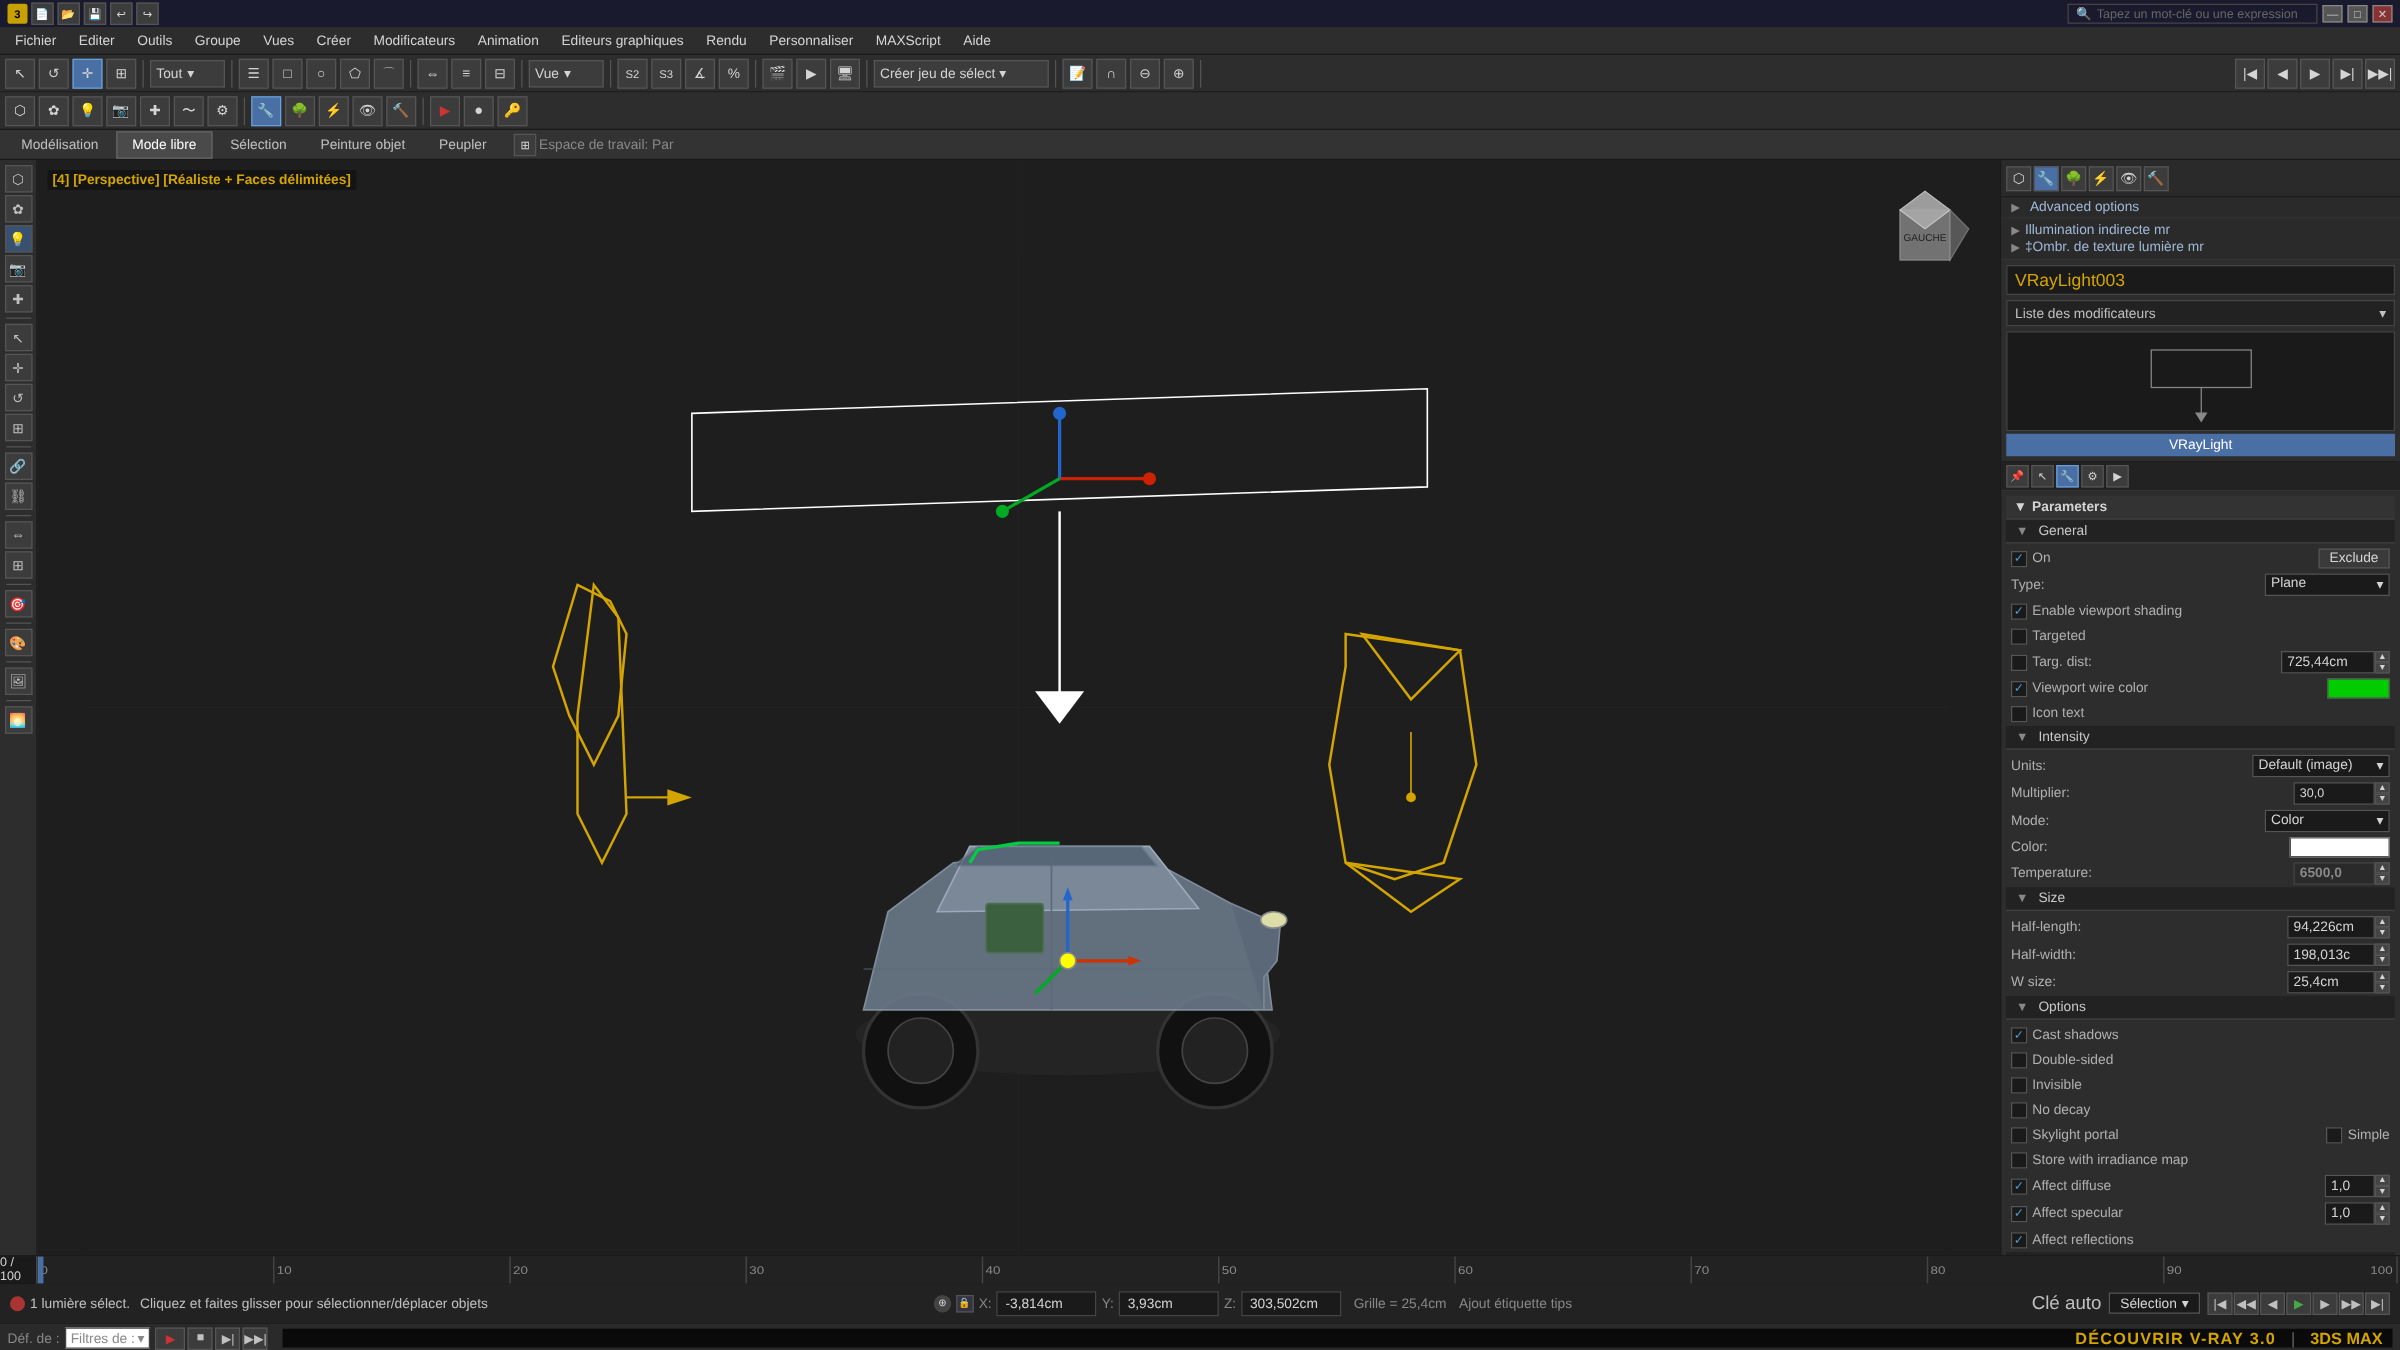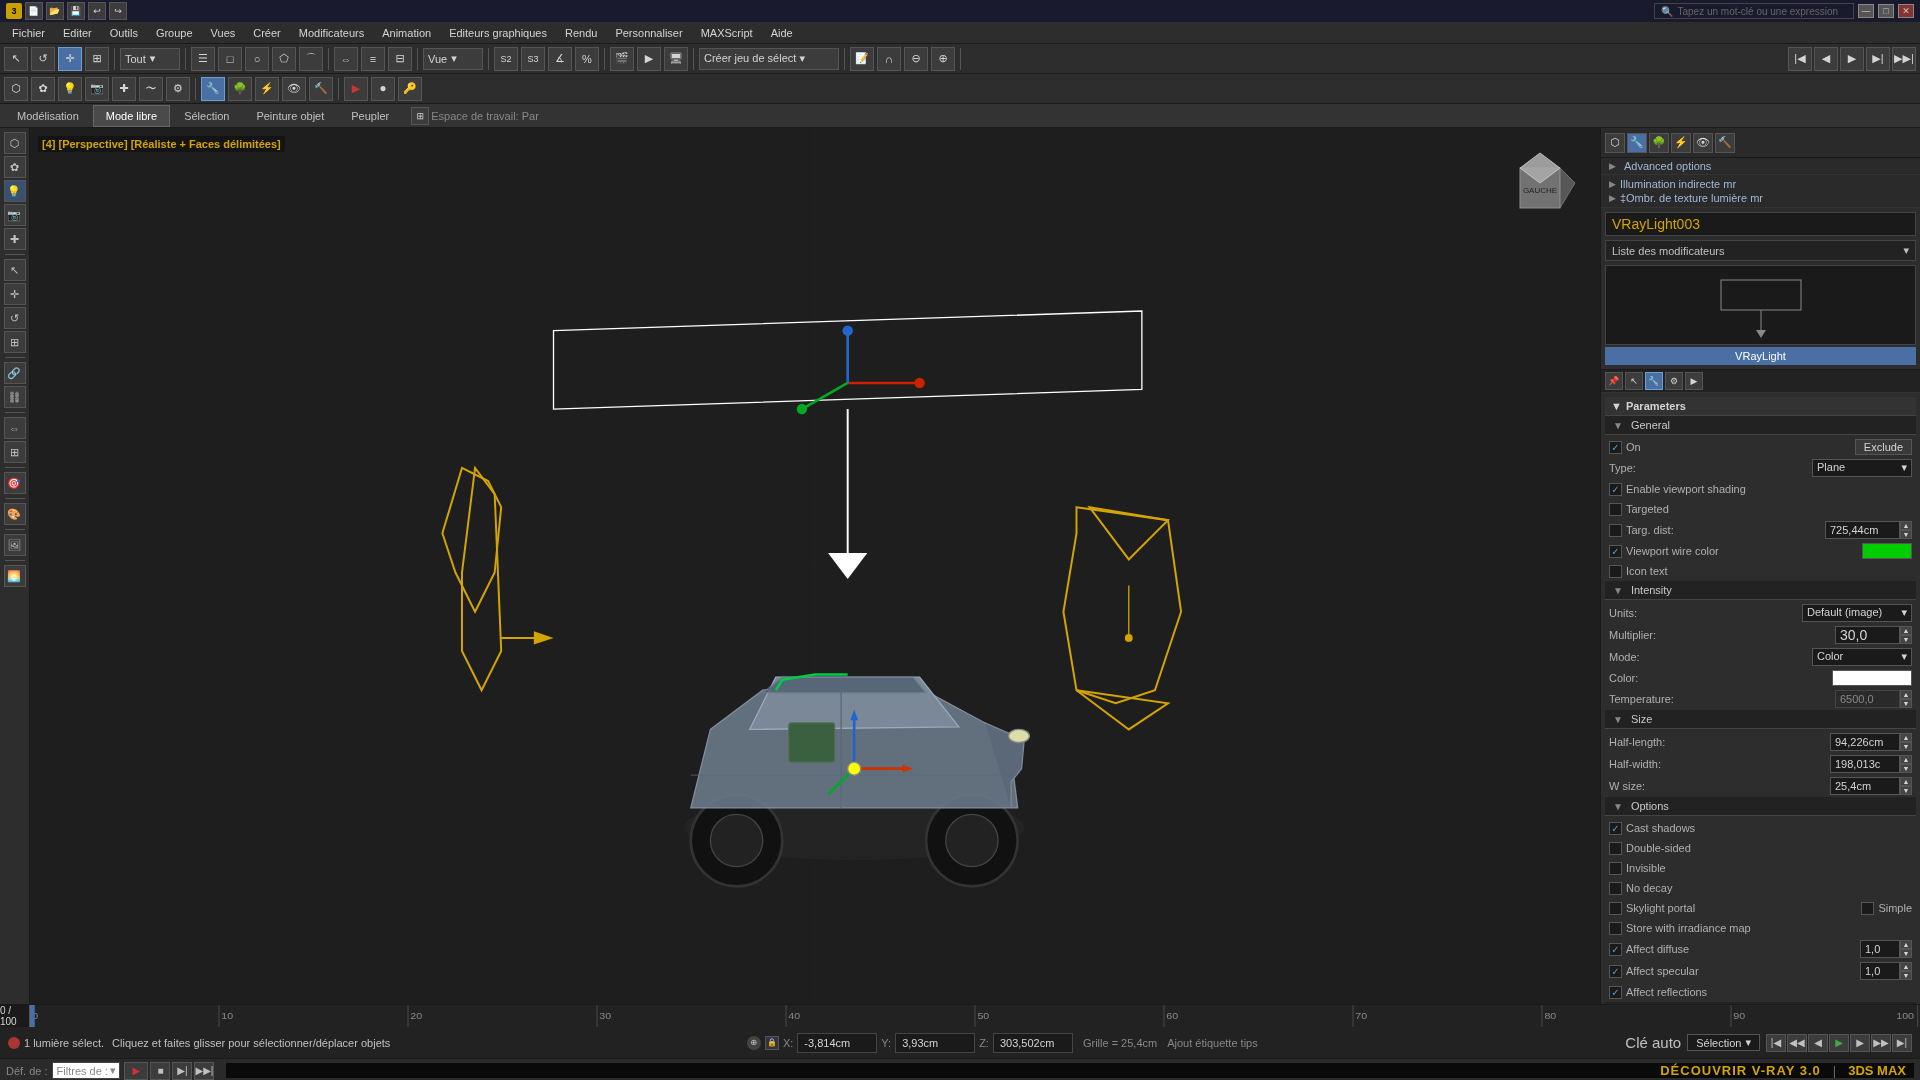--- a/index.html
+++ b/index.html
@@ -608,21 +608,21 @@
         <span class="param-label">Units:</span>
         <div class="param-dropdown" style="min-width:110px;">
           <span>Default (image)</span>
           <span>▾</span>
         </div>
       </div>
 
       <div class="param-row">
         <span class="param-label">Multiplier:</span>
         <div class="param-value-with-spinner">
-          <div class="spinner-input" style="display:flex;align-items:center;background:#1a1a1a;border:1px solid #555;color:#d4d4d4;font-size:14px;padding:1px 4px;height:18px;width:65px;">30,0</div>
+          <div class="spinner-input" style="display:flex;align-items:center;background:#1a1a1a;border:1px solid #555;color:#d4d4d4;font-size:10px;padding:1px 4px;height:18px;width:65px;">30,0</div>
           <div class="spinner-btns">
               <div class="spinner-btn">▲</div>
               <div class="spinner-btn">▼</div>
             </div>
         </div>
       </div>
 
       <div class="param-row">
         <span class="param-label">Mode:</span>
         <div class="param-dropdown" style="min-width:100px;">
@@ -632,21 +632,21 @@
       </div>
 
       <div class="param-row">
         <span class="param-label">Color:</span>
         <div class="color-swatch" style="background:#ffffff;width:80px;"></div>
       </div>
 
       <div class="param-row">
         <span class="param-label">Temperature:</span>
         <div class="param-value-with-spinner">
-          <div class="spinner-input" style="display:flex;align-items:center;background:#2a2a2a;border:1px solid #444;color:#888;font-size:11px;padding:1px 4px;height:18px;width:65px;">6500,0</div>
+          <div class="spinner-input" style="display:flex;align-items:center;background:#2a2a2a;border:1px solid #444;color:#888;font-size:11px;padding:1px 4px;height:18px;width:65px;font-weight:bold;">6500,0</div>
           <div class="spinner-btns">
               <div class="spinner-btn">▲</div>
               <div class="spinner-btn">▼</div>
             </div>
         </div>
       </div>
 
       <div class="param-section-header">
         <span class="section-collapse">▼</span>
         <span>Size</span>

